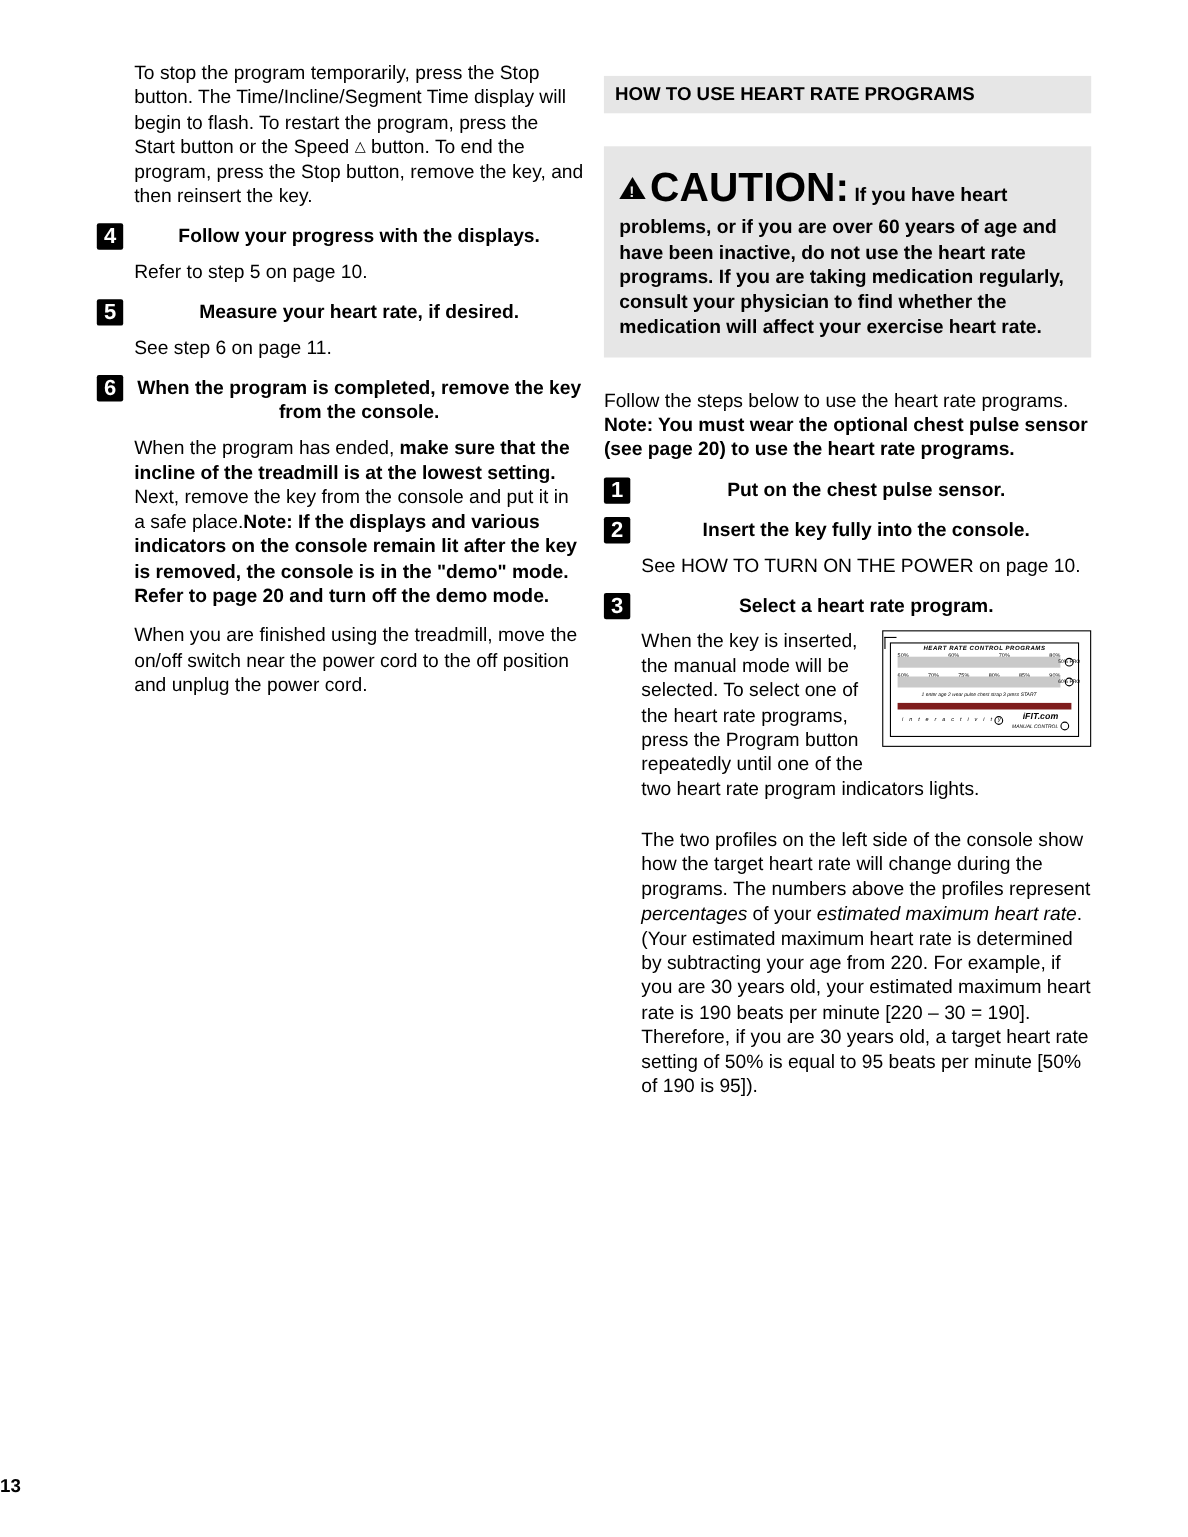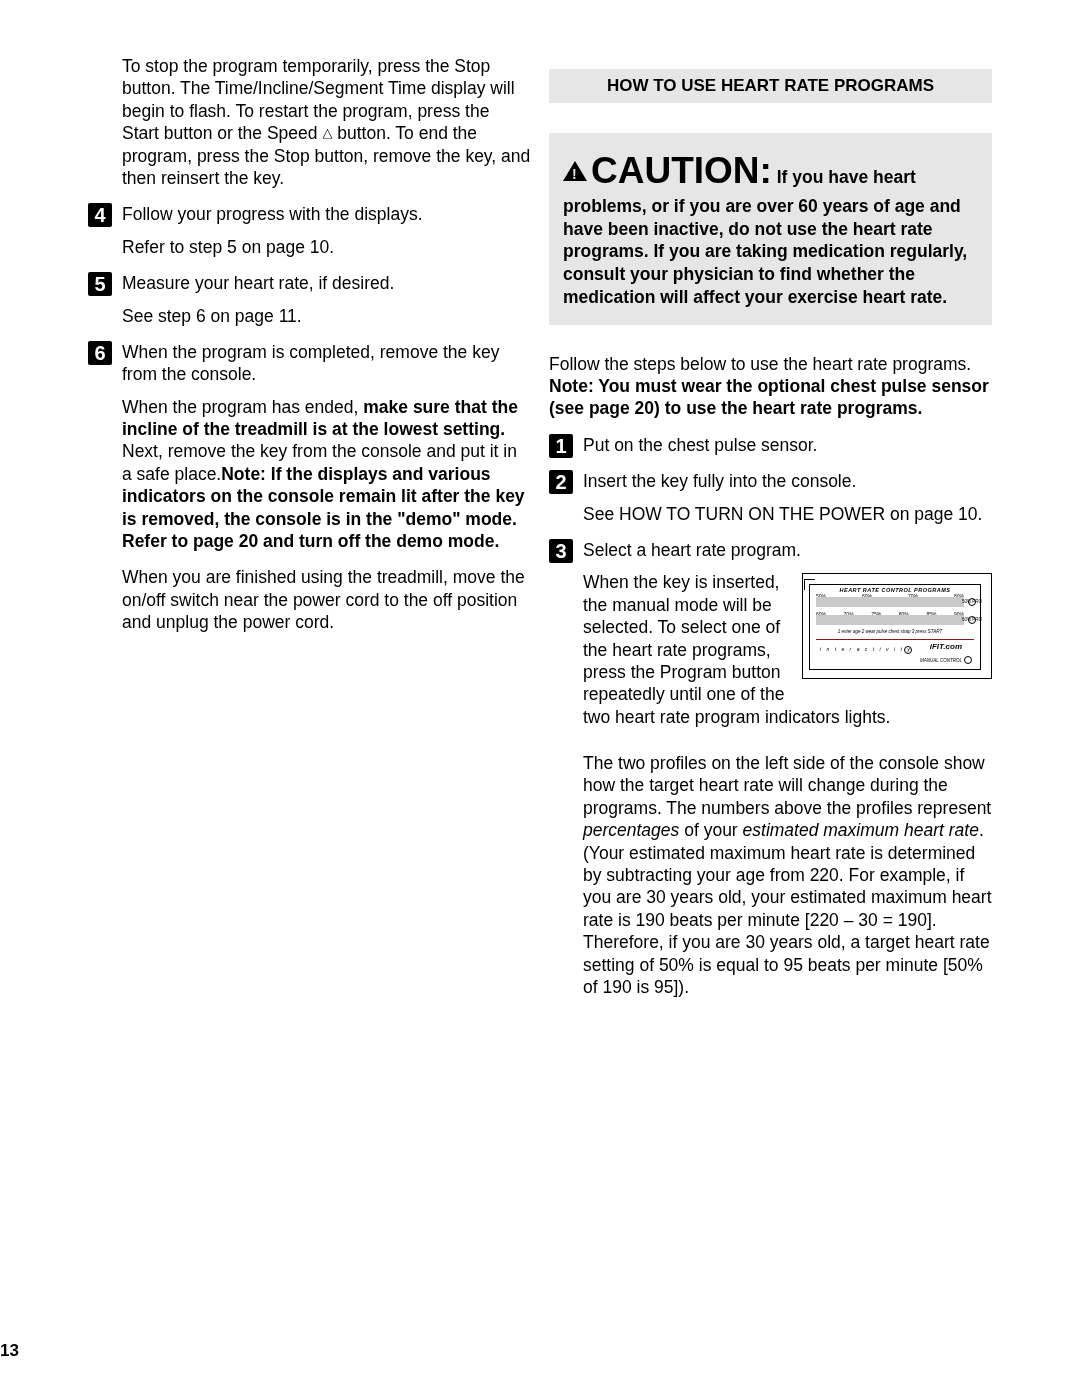--- a/index.html
+++ b/index.html
@@ -41,37 +41,37 @@
     height: 24px;
     background: #000;
     color: #fff;
     font-weight: bold;
     font-size: 20px;
     line-height: 24px;
     text-align: center;
     border-radius: 2px;
   }
   .step-head {
-    font-weight: normal;
+    font-weight: bold;
     margin: 0 0 10px 0;
+    text-align: center;
   }
   .step-body {
     margin: 0 0 14px 0;
   }
   .indent {
     padding-left: 34px;
   }
   .section-bar {
     background: #e6e6e6;
     padding: 6px 10px;
     font-weight: bold;
     font-size: 17px;
     margin-bottom: 30px;
     margin-top: 14px;
-    text-align: center;
   }
   .caution-box {
     background: #e6e6e6;
     padding: 14px 14px 16px 14px;
     margin-bottom: 28px;
     font-weight: bold;
     font-size: 17.5px;
     line-height: 1.3;
   }
   .caution-title {
@@ -184,21 +184,21 @@
   .cf-instruct {
     position: absolute;
     top: 44px; left: 6px; right: 16px;
     text-align: center;
     font-size: 4.5px;
     font-style: italic;
   }
   .cf-bottom {
     position: absolute;
     left: 6px; right: 6px; top: 54px; bottom: 4px;
-    border-top: 1px solid #7f1d1d;
+    border-top: 6px solid #7f1d1d;
   }
   .cf-inter {
     position: absolute;
     left: 4px; top: 6px;
     font-size: 5px;
     letter-spacing: 2px;
     font-style: italic;
   }
   .cf-ifit {
     position: absolute;

